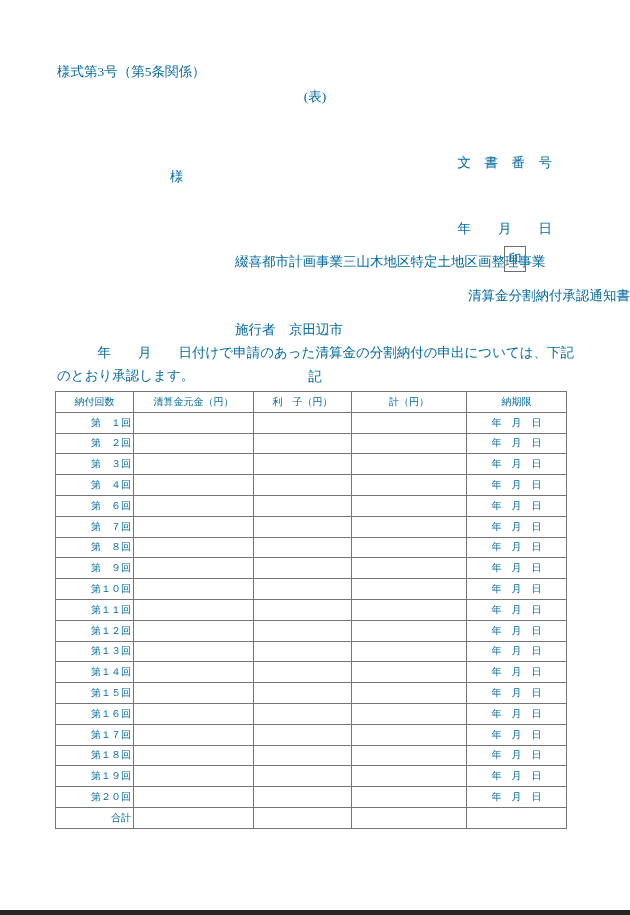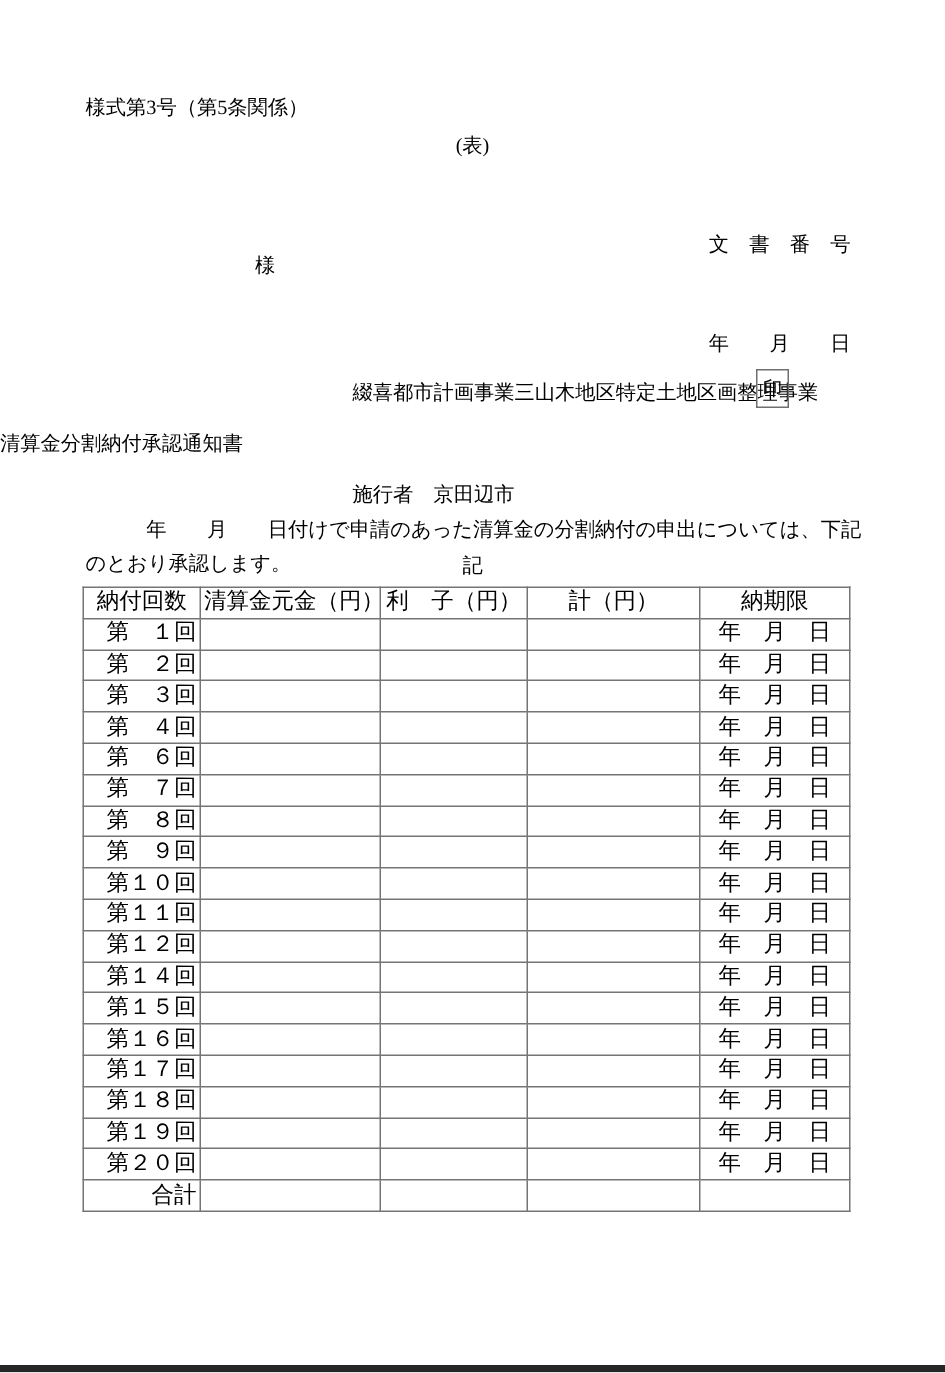--- a/index.html
+++ b/index.html
@@ -1,45 +1,45 @@
 <!DOCTYPE html>
 <html><head>
 <meta charset="utf-8">
 <style>
   html,body { margin:0; padding:0; background:#ffffff; }
   .page {
     position:relative;
     width:630px; height:915px;
     background:#ffffff;
     font-family:"Liberation Serif","DejaVu Serif",serif;
-    color:#000000;
+    color:#0369a1;
     font-size:13.5px;
     overflow:hidden;
   }
   .abs { position:absolute; white-space:pre; }
   .form-number   { left:57px;  top:63px; }
   .sheet-label   { left:0; right:0; top:88px; text-align:center; }
-  .doc-meta      { right:63px; top:108px; text-align:right; line-height:22px; }
+  .doc-meta      { right:78px; top:108px; text-align:right; line-height:22px; }
   .addressee     { left:170px; top:168px; }
   .issuer-block  { left:235px; top:206px; line-height:22.5px; }
   .seal-box {
     position:absolute; left:504px; top:246px;
     width:20px; height:24px;
     border:1px solid #6f6f6f;
     display:flex; align-items:center; justify-content:center;
     font-size:13px;
   }
-  .doc-title     { left:0; right:0; top:287px; text-align:left; font-weight:normal; font-size:13.5px; margin:0; }
+  .doc-title     { left:0; right:0; top:287px; text-align:right; font-weight:normal; font-size:13.5px; margin:0; }
   .body-text     { left:57px; top:342px; width:515px; line-height:22.5px; margin:0; }
   .record-label  { left:0; right:0; top:368px; text-align:center; }
   table.schedule {
     position:absolute; left:55px; top:391px;
     width:511px;
     border-collapse:collapse; table-layout:fixed;
-    font-size:15px;
+    font-size:10px;
   }
   table.schedule col.c1 { width:78px; }
   table.schedule col.c2 { width:120px; }
   table.schedule col.c3 { width:98px; }
   table.schedule col.c4 { width:115px; }
   table.schedule col.c5 { width:100px; }
   table.schedule th, table.schedule td {
     border:1px solid #757575;
     height:19.8px;
     padding:0 2px;
@@ -176,20 +176,27 @@
       <td class="c-due">年　月　日</td>
     </tr>
         <tr>
       <td class="c-label">第１２回</td>
       <td class="c-val"></td>
       <td class="c-val"></td>
       <td class="c-val"></td>
       <td class="c-due">年　月　日</td>
     </tr>
         <tr>
+      <td class="c-label">第１３回</td>
+      <td class="c-val"></td>
+      <td class="c-val"></td>
+      <td class="c-val"></td>
+      <td class="c-due">年　月　日</td>
+    </tr>
+        <tr>
       <td class="c-label">第１４回</td>
       <td class="c-val"></td>
       <td class="c-val"></td>
       <td class="c-val"></td>
       <td class="c-due">年　月　日</td>
     </tr>
         <tr>
       <td class="c-label">第１５回</td>
       <td class="c-val"></td>
       <td class="c-val"></td>

